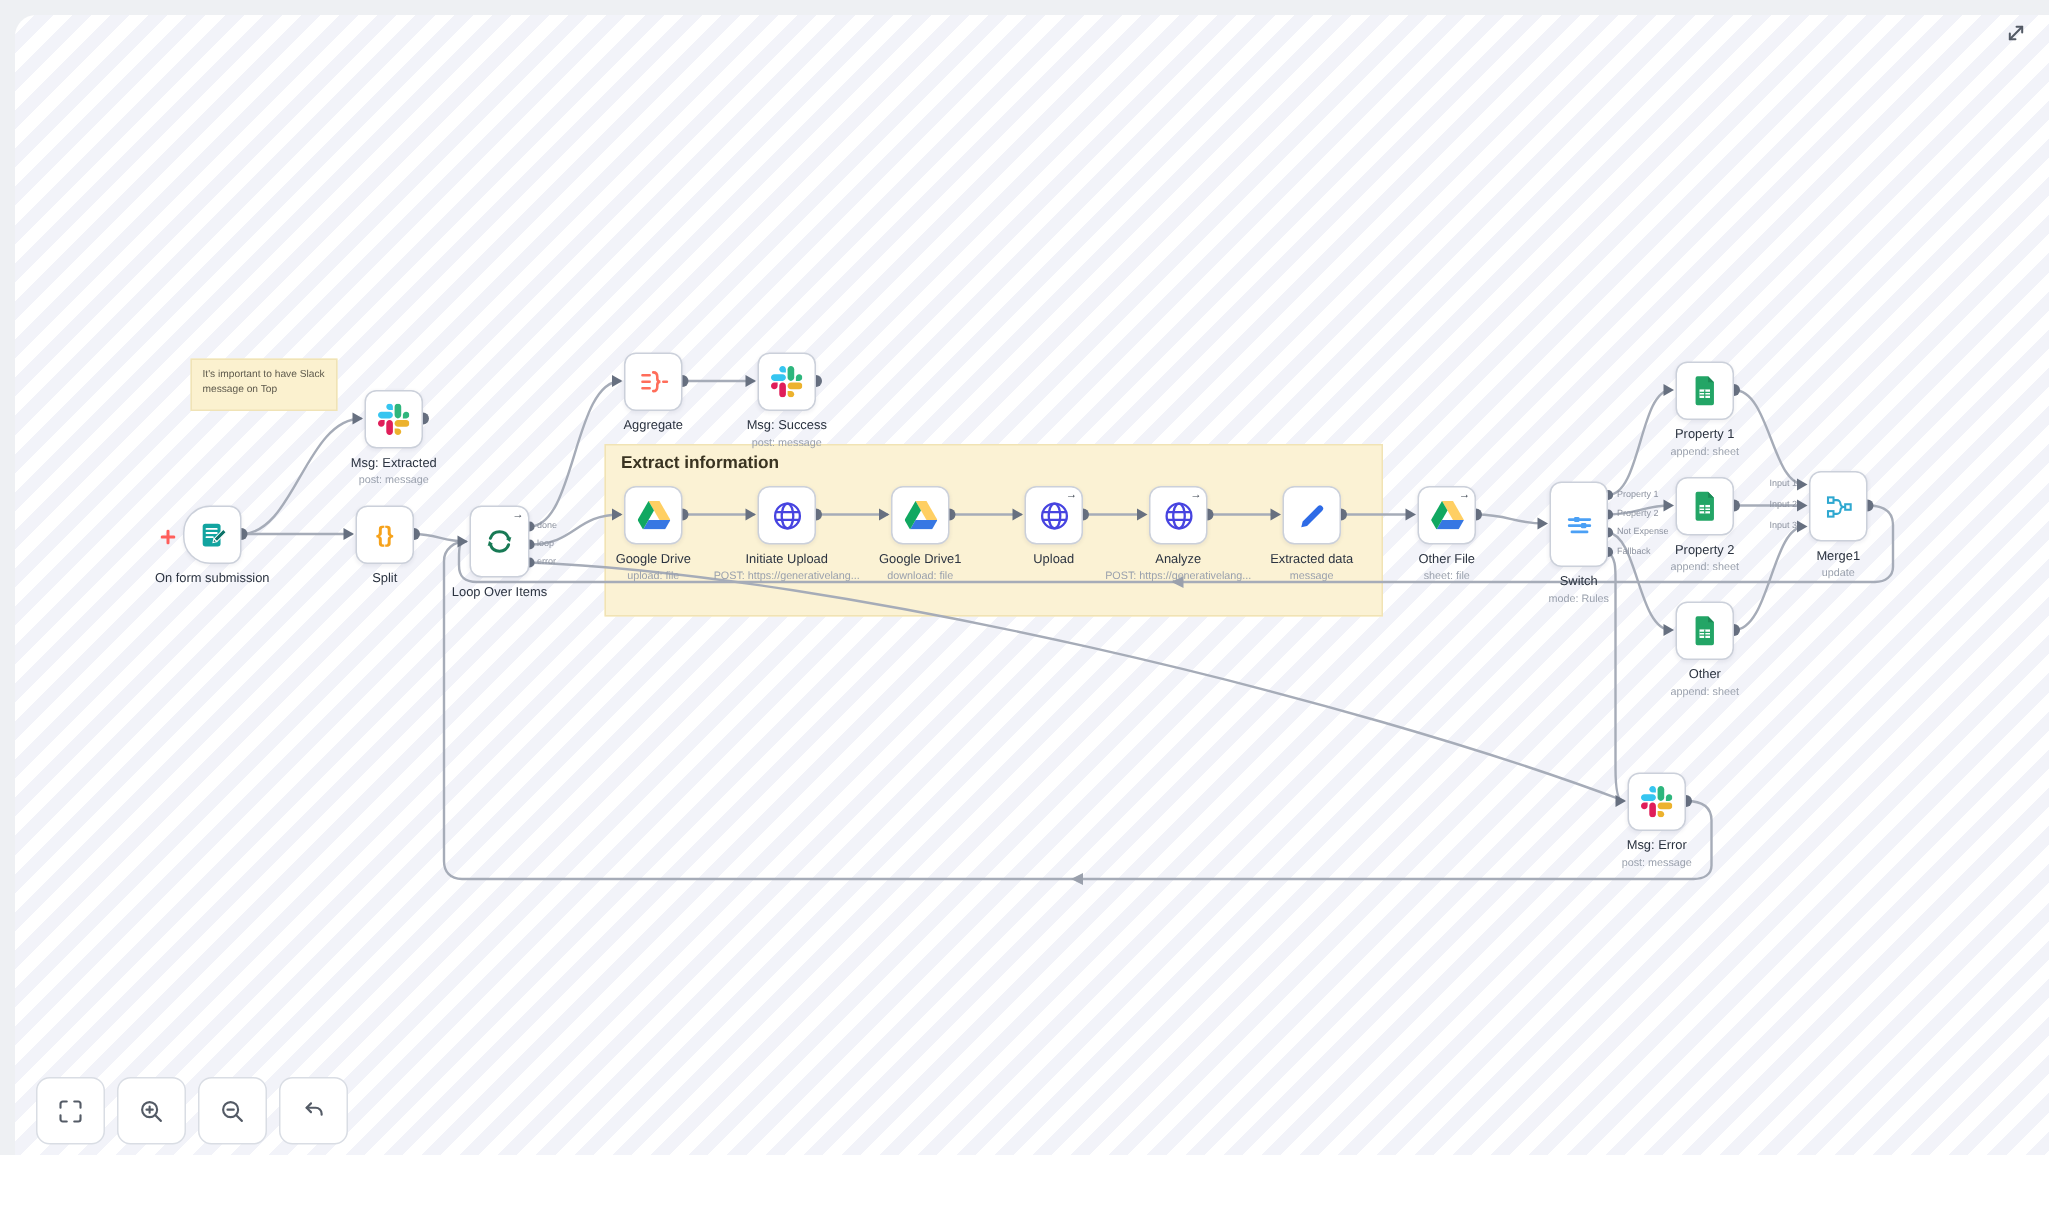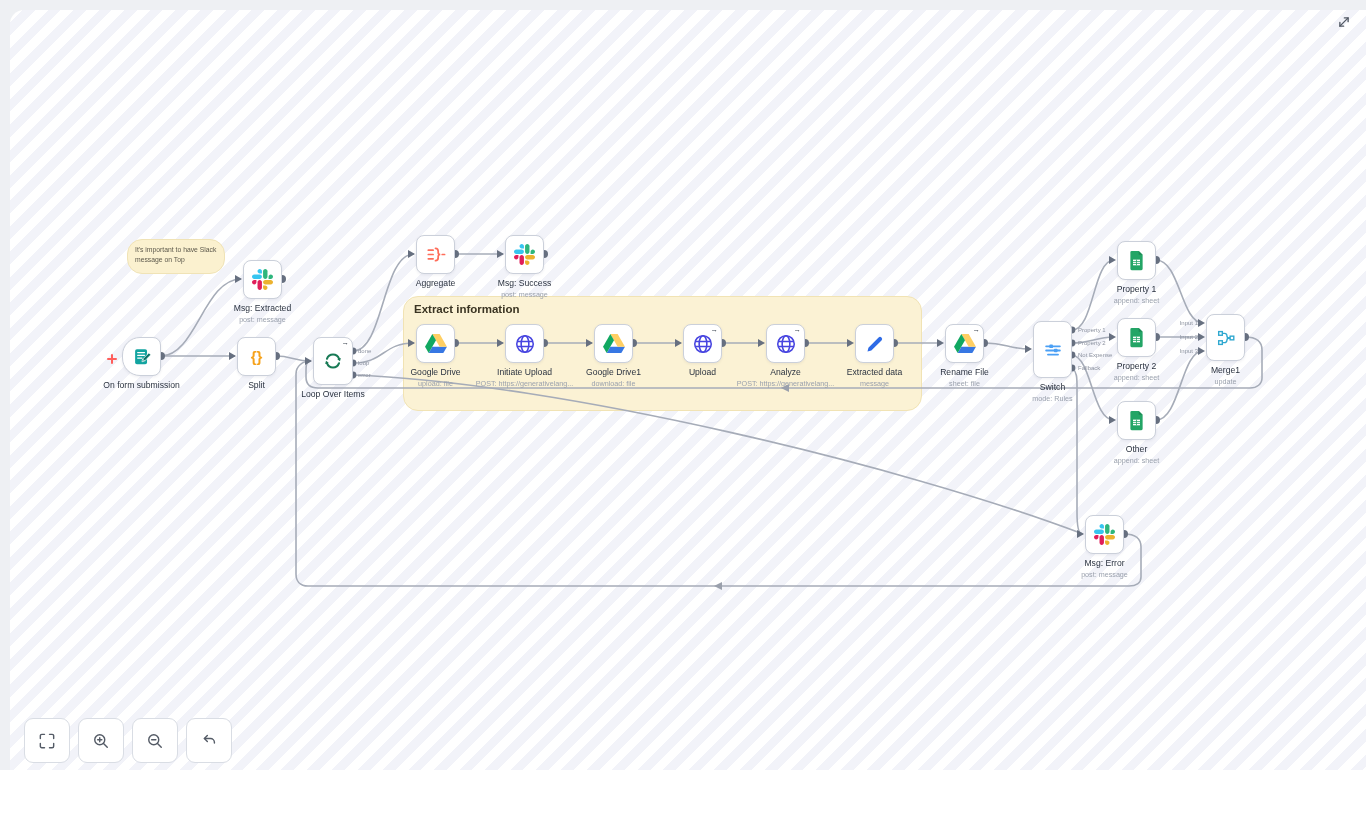--- a/index.html
+++ b/index.html
@@ -2,21 +2,21 @@
 <html><head>
 <meta charset="utf-8">
 <style>
   html,body{margin:0;padding:0}
   body{width:1366px;height:814px;position:relative;overflow:hidden;background:#fff;
        font-family:"Liberation Sans",sans-serif;-webkit-font-smoothing:antialiased}
   .frame{position:absolute;left:0;top:0;width:1366px;height:770px;background:#eef0f3}
   .canvas{position:absolute;left:10px;top:10px;width:1356px;height:760px;
           border-top-left-radius:14px;
           background:repeating-linear-gradient(135deg,#ffffff 0 9px,#f2f3f9 9px 18px)}
-  .sticky{position:absolute;background:#fbf1cf;border:1px solid #f0e3b6;border-radius:15px;z-index:1}
+  .sticky{position:absolute;background:#fbf1cf;border:1px solid #f0e3b6;border-radius:0;z-index:1}
   .sticky-small{left:127px;top:239px;width:98px;height:35px;padding:5px 7px;box-sizing:border-box;
                 font-size:6.8px;line-height:1.45;color:#5d594c}
   .sticky-group{left:403px;top:296px;width:517px;height:113px;background:#fbf2d4;border-color:#f1e3b4}
   .sticky-group-title{position:absolute;left:10px;top:6px;font-size:11.5px;font-weight:bold;color:#3a3422}
   svg.wires{position:absolute;left:0;top:0;z-index:2;pointer-events:none}
   .node{position:absolute;z-index:3}
   .box{background:#fff;border:1px solid #cbd0da;border-radius:8px;box-shadow:0 1px 3px rgba(25,35,65,.07);
        display:flex;align-items:center;justify-content:center;position:relative;box-sizing:border-box}
   .box.trigger{border-radius:18px 8px 8px 18px}
   .cap{position:absolute;left:50%;transform:translateX(-50%);width:132px;text-align:center}
@@ -352,21 +352,21 @@
 </div>
 
 <div class="node" style="left:945px;top:324px">
   <div class="box" style="width:39px;height:39px">
     <svg width="22" height="19" viewBox="0 0 1443 1250">
         <use href="#sym-gdrive"></use>
       </svg>
     <span class="ca">→</span>
   </div>
   <div class="cap" style="top:43px">
-    <div class="t">Rename File</div>
+    <div class="t">Other File</div>
     <div class="s">sheet: file</div>
   </div>
 </div>
 
 <div class="node" style="left:1033px;top:321px">
   <div class="box" style="width:39px;height:57px">
     <svg width="22" height="22" viewBox="0 0 24 24">
         <use href="#sym-switch"></use>
       </svg>
   </div>

